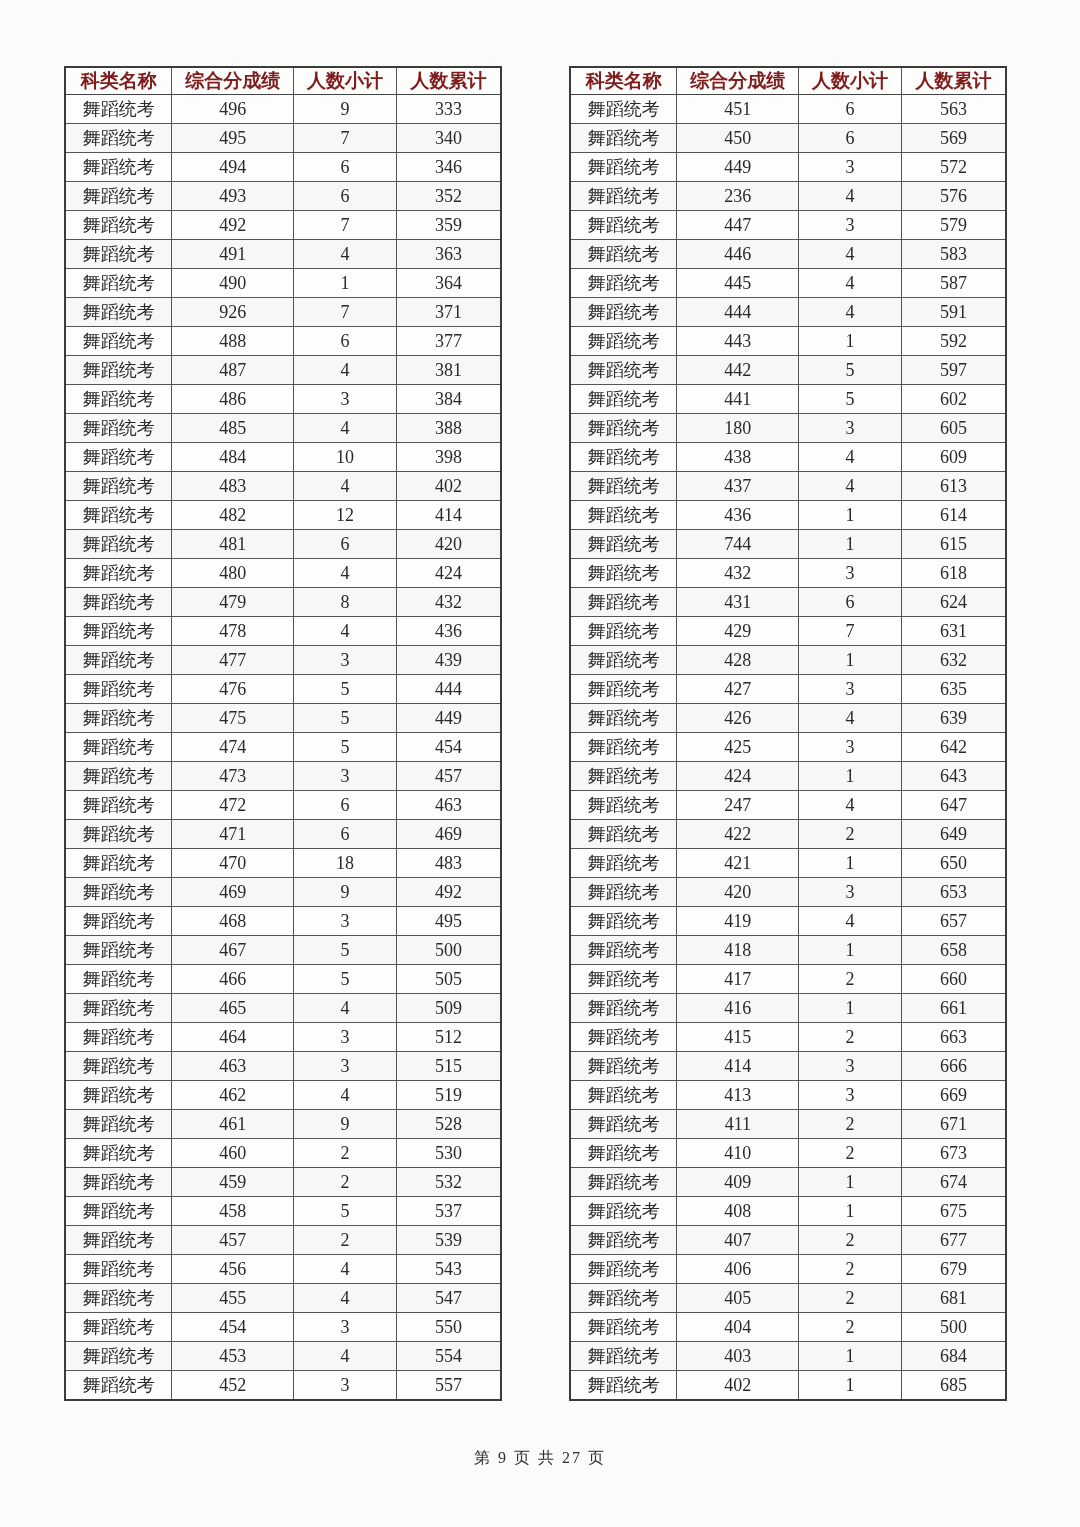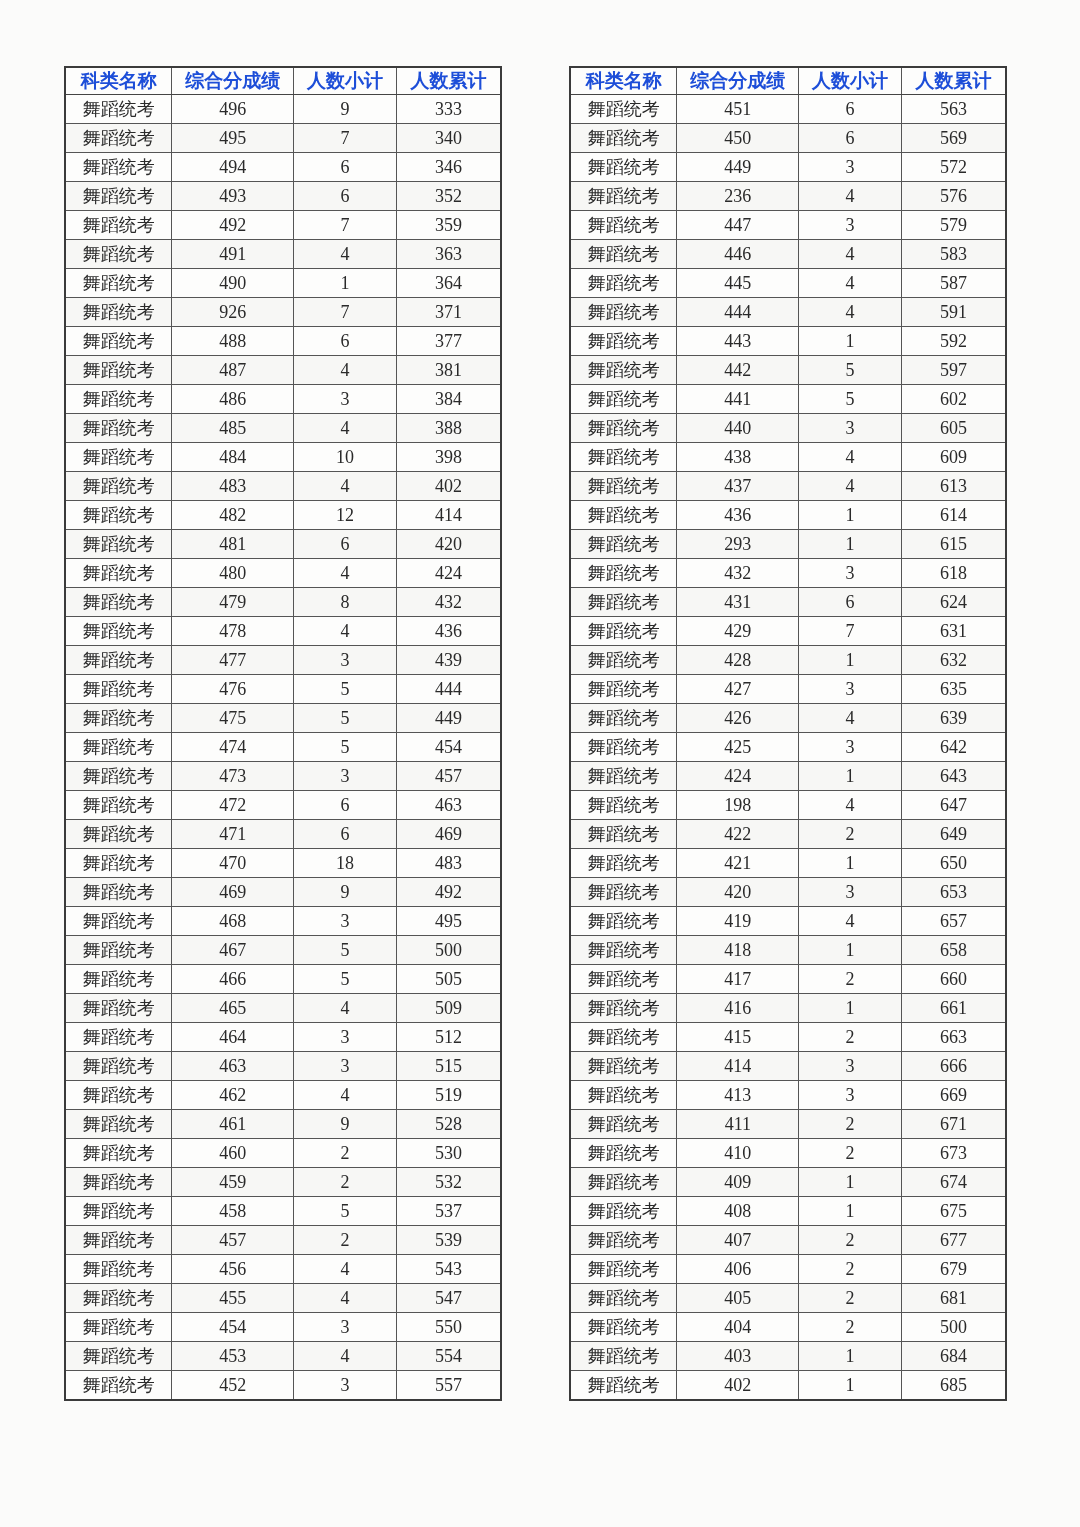--- a/index.html
+++ b/index.html
@@ -39,21 +39,21 @@
     padding:0;
     height:28px;
     font-size:18px;
     color:#2a2a2a;
     white-space:nowrap;
     overflow:hidden;
   }
   .score-table th{
     font-weight:bold;
     font-size:19px;
-    color:#1d4ed8;
+    color:#7f1d1d;
     height:26px;
     border-bottom:1px solid #444;
   }
   .score-table tbody tr:nth-child(even) td{
     background:#f7f7f5;
   }
   .footer{
     position:absolute;
     top:1448px;left:0;
     width:100%;
@@ -436,21 +436,21 @@
             <td>597</td>
           </tr>
           <tr>
             <td>舞蹈统考</td>
             <td>441</td>
             <td>5</td>
             <td>602</td>
           </tr>
           <tr>
             <td>舞蹈统考</td>
-            <td>440</td>
+            <td>180</td>
             <td>3</td>
             <td>605</td>
           </tr>
           <tr>
             <td>舞蹈统考</td>
             <td>438</td>
             <td>4</td>
             <td>609</td>
           </tr>
           <tr>
@@ -460,21 +460,21 @@
             <td>613</td>
           </tr>
           <tr>
             <td>舞蹈统考</td>
             <td>436</td>
             <td>1</td>
             <td>614</td>
           </tr>
           <tr>
             <td>舞蹈统考</td>
-            <td>293</td>
+            <td>744</td>
             <td>1</td>
             <td>615</td>
           </tr>
           <tr>
             <td>舞蹈统考</td>
             <td>432</td>
             <td>3</td>
             <td>618</td>
           </tr>
           <tr>
@@ -514,21 +514,21 @@
             <td>642</td>
           </tr>
           <tr>
             <td>舞蹈统考</td>
             <td>424</td>
             <td>1</td>
             <td>643</td>
           </tr>
           <tr>
             <td>舞蹈统考</td>
-            <td>198</td>
+            <td>247</td>
             <td>4</td>
             <td>647</td>
           </tr>
           <tr>
             <td>舞蹈统考</td>
             <td>422</td>
             <td>2</td>
             <td>649</td>
           </tr>
           <tr>
@@ -643,14 +643,15 @@
             <td>舞蹈统考</td>
             <td>402</td>
             <td>1</td>
             <td>685</td>
           </tr>
         </tbody>
     </table>
 
   </div>
 
+  <div class="footer">第 9 页 共 27 页</div>
 
 </div>
 
 </body></html>

